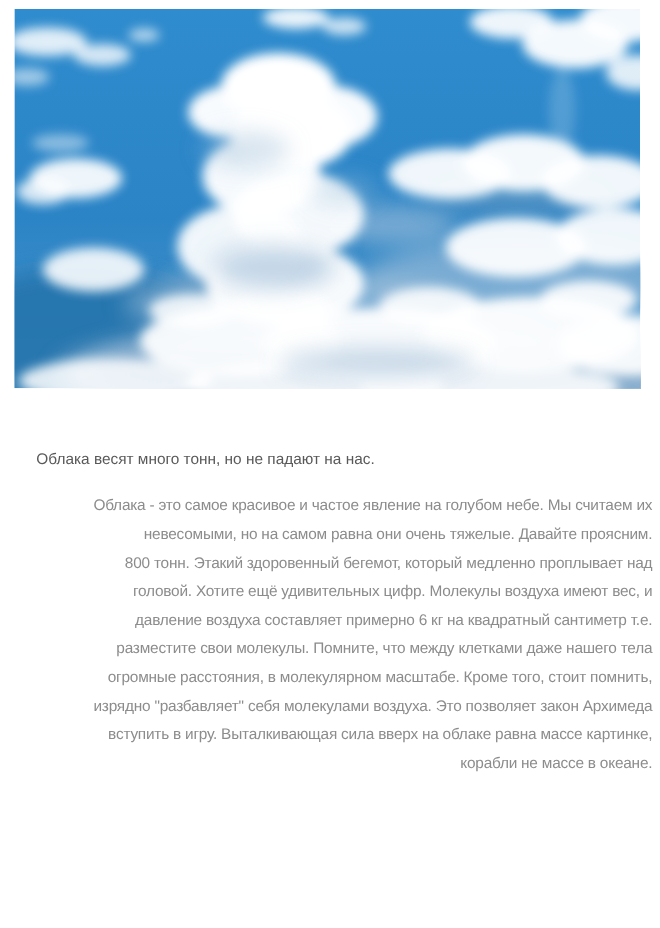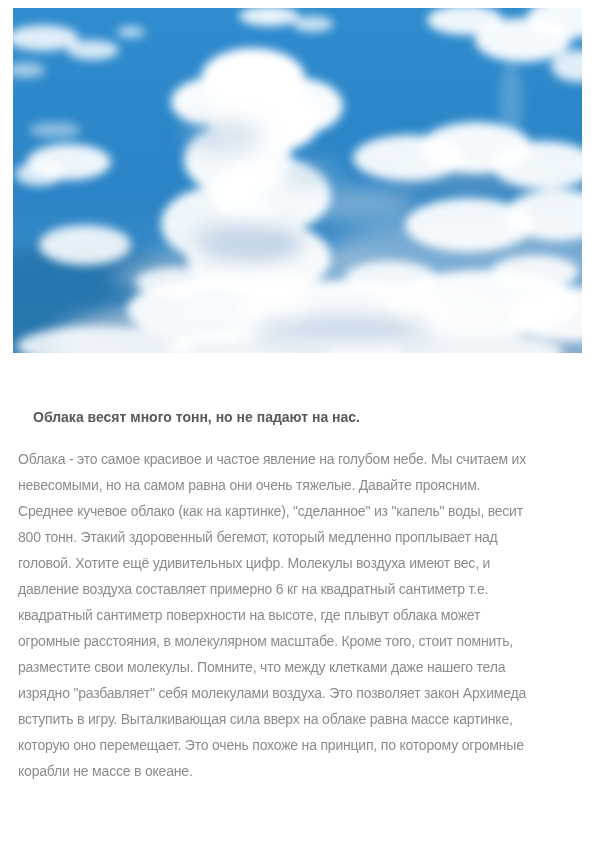--- a/index.html
+++ b/index.html
@@ -17,27 +17,28 @@
   
   .st-top{stop-color:var(--sky_top,#2f8cce);}
   .st-mid{stop-color:var(--sky_mid,#2b84c6);}
   .st-bot{stop-color:var(--sky_bottom,#4f97c9);}
   .f-white{fill:var(--cloud_white,#ffffff);}
   .f-mid{fill:var(--cloud_mid,#a6c3dc);}
   .f-shadow{fill:var(--cloud_shadow,#6f9cc2);}
   .f-dark{fill:var(--sky_dark,#1f70a9);}
   h1.article-title{
     position:absolute;left:33px;top:409px;margin:0;
-    font-size:14px;font-weight:bold;letter-spacing:0;
+    font-size:14px;font-weight:normal;letter-spacing:0;
     color:var(--heading_color,#595959);
   }
   .article-body{
     position:absolute;left:18px;top:446px;width:575px;
     font-size:14px;line-height:26px;letter-spacing:-0.2px;
     color:var(--body_color,#8c8c8c);
+    text-align:right;
   }
   .text-line{white-space:nowrap;}
 </style>
 </head>
 <body>
 
 <figure class="photo">
   <svg viewBox="0 0 569 345" preserveAspectRatio="none" aria-hidden="true">
     <defs>
       <linearGradient id="sky" x1="0" y1="0" x2="0" y2="1">
@@ -131,24 +132,21 @@
       <ellipse cx="330" cy="322" rx="90" ry="14" class="f-shadow" opacity="0.35"></ellipse>
     </g>
   </svg>
 </figure>
 
 <h1 class="article-title">Облака весят много тонн, но не падают на нас.</h1>
 
 <div class="article-body">
     <div class="text-line">Облака - это самое красивое и частое явление на голубом небе. Мы считаем их</div>
     <div class="text-line">невесомыми, но на самом равна они очень тяжелые. Давайте проясним.</div>
-    <div class="text-line">Среднее кучевое облако (как на картинке), "сделанное" из "капель" воды, весит</div>
     <div class="text-line">800 тонн. Этакий здоровенный бегемот, который медленно проплывает над</div>
     <div class="text-line">головой. Хотите ещё удивительных цифр. Молекулы воздуха имеют вес, и</div>
     <div class="text-line">давление воздуха составляет примерно 6 кг на квадратный сантиметр т.е.</div>
-    <div class="text-line">квадратный сантиметр поверхности на высоте, где плывут облака может</div>
+    <div class="text-line">разместите свои молекулы. Помните, что между клетками даже нашего тела</div>
     <div class="text-line">огромные расстояния, в молекулярном масштабе. Кроме того, стоит помнить,</div>
-    <div class="text-line">разместите свои молекулы. Помните, что между клетками даже нашего тела</div>
     <div class="text-line">изрядно "разбавляет" себя молекулами воздуха. Это позволяет закон Архимеда</div>
     <div class="text-line">вступить в игру. Выталкивающая сила вверх на облаке равна массе картинке,</div>
-    <div class="text-line">которую оно перемещает. Это очень похоже на принцип, по которому огромные</div>
     <div class="text-line">корабли не массе в океане.</div>
   </div>
 
 </body></html>

